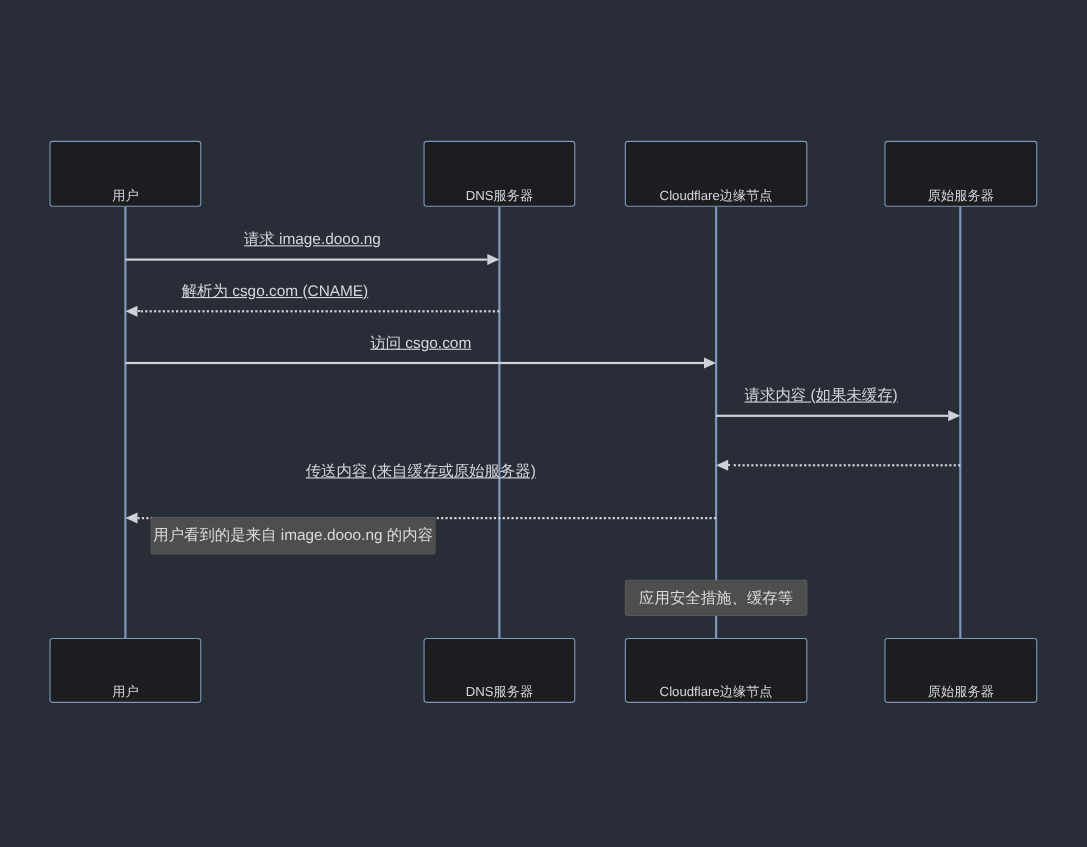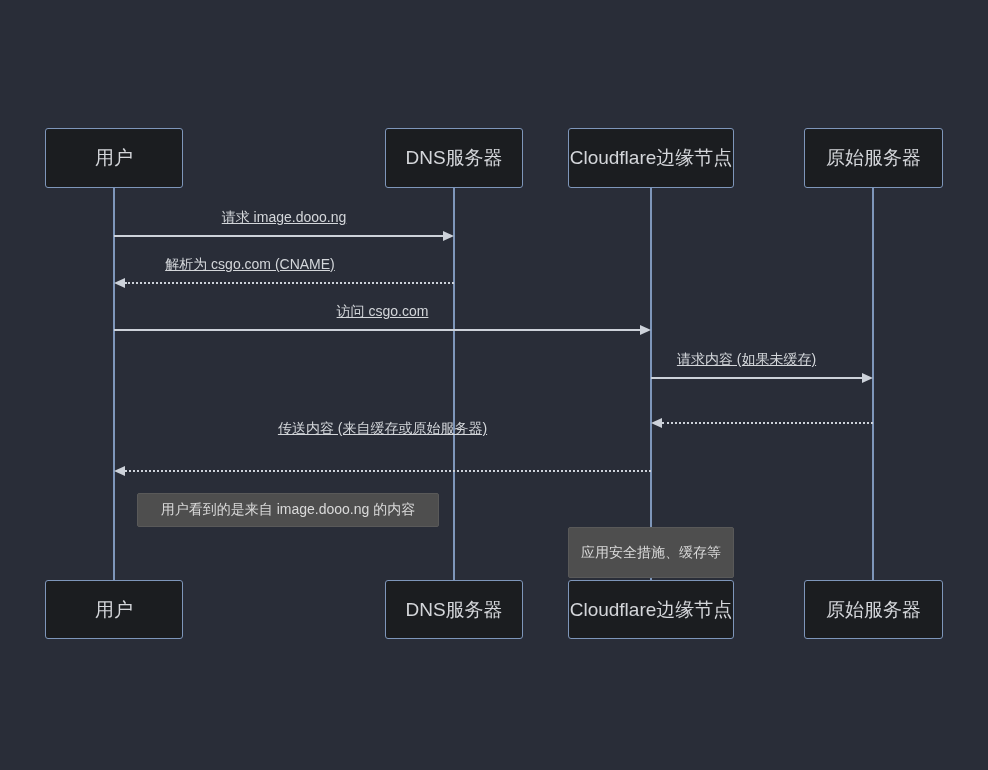--- a/index.html
+++ b/index.html
@@ -5,22 +5,22 @@
   * { margin:0; padding:0; box-sizing:border-box; }
   html,body { background:#292d38; }
   body { font-family:"Liberation Sans","DejaVu Sans",sans-serif; }
   .stage {
     position:relative; width:988px; height:770px;
     background:#292d38; overflow:hidden;
   }
   .actor-box {
     position:absolute; height:60px;
     background:#1b1d20; border:1.5px solid #7e96ba; border-radius:3px;
-    color:#d4d6da; font-size:19px;
-    display:flex; align-items:center; justify-content:center;
+    color:#d4d6da; font-size:12px;
+    display:flex; align-items:flex-end; justify-content:center;
     white-space:nowrap;
   }
   .actor-box.bottom { height:59px; }
   .lifeline {
     position:absolute; width:2px; top:188px; height:392px;
     background:#7e96ba;
   }
   .msg-label {
     position:absolute; height:20px; line-height:20px;
     text-align:center; color:#d3d6da; font-size:14px; white-space:nowrap;text-decoration:underline;
@@ -84,24 +84,24 @@
   <div class="msg-line solid" style="left:651px; top:377px; width:211px"></div>
   <div class="arrow-right" style="left:862px; top:373px"></div>
 
   <div class="msg-line dotted" style="left:662px; top:422px; width:211px"></div>
   <div class="arrow-left" style="left:651px; top:418px"></div>
 
   <div class="msg-label" style="left:114px; top:418px; width:537px">传送内容 (来自缓存或原始服务器)</div>
   <div class="msg-line dotted" style="left:125px; top:470px; width:526px"></div>
   <div class="arrow-left" style="left:114px; top:466px"></div>
 
-  <div class="note" style="left:137px; top:493px; width:302px; height:34px">
+  <div class="note" style="left:137px; top:470px; width:259px; height:34px">
     <span>用户看到的是来自 image.dooo.ng 的内容</span>
   </div>
-  <div class="note" style="left:568px; top:527px; width:166px; height:51px">
+  <div class="note" style="left:568px; top:527px; width:166px; height:33px">
     <span>应用安全措施、缓存等</span>
   </div>
 
   <div class="actor-box bottom" style="left:45px;  top:580px; width:138px">
     <span>用户</span>
   </div>
   <div class="actor-box bottom" style="left:385px; top:580px; width:138px">
     <span>DNS服务器</span>
   </div>
   <div class="actor-box bottom" style="left:568px; top:580px; width:166px">

